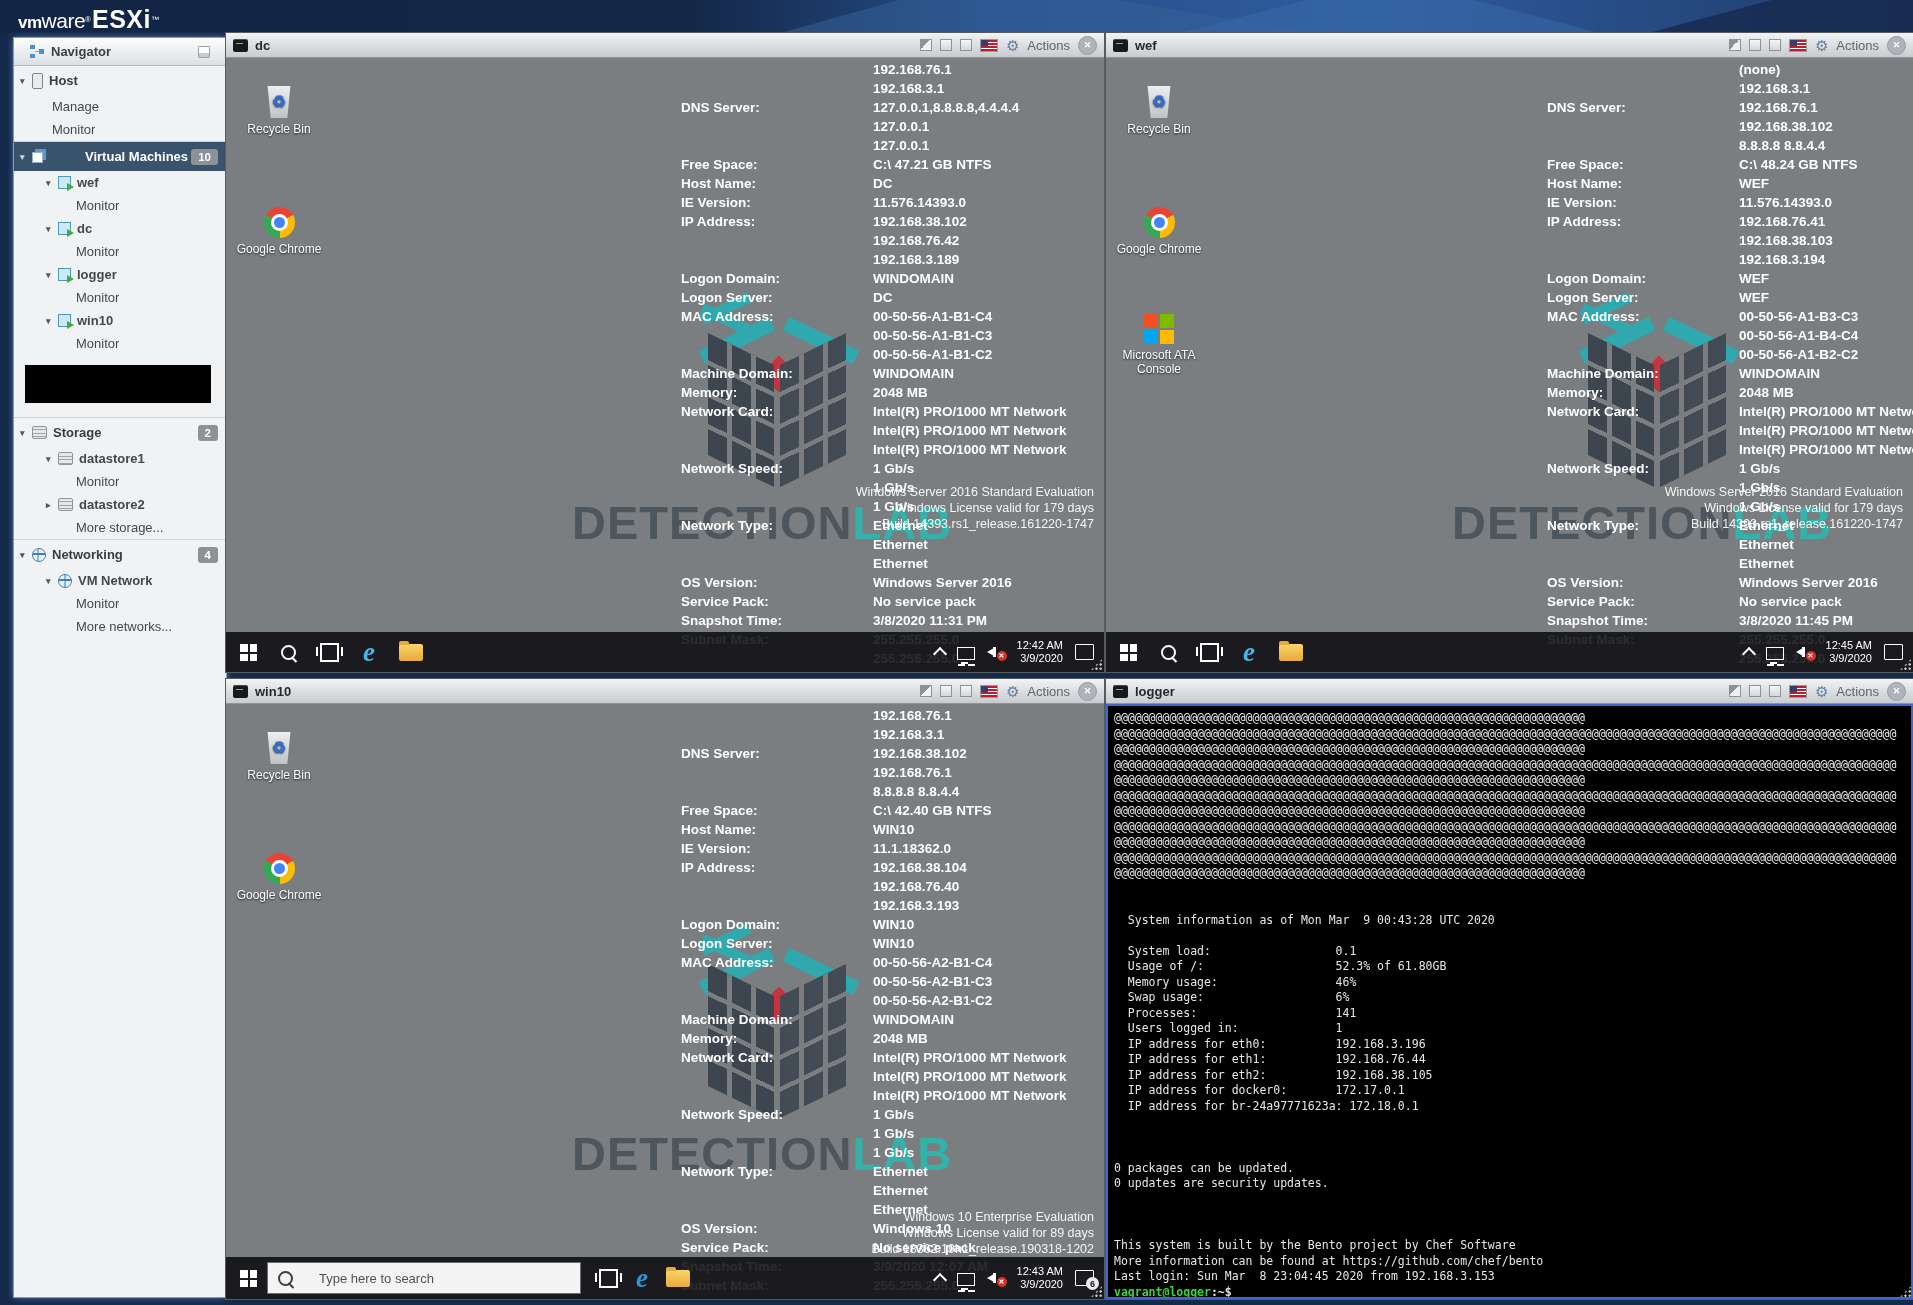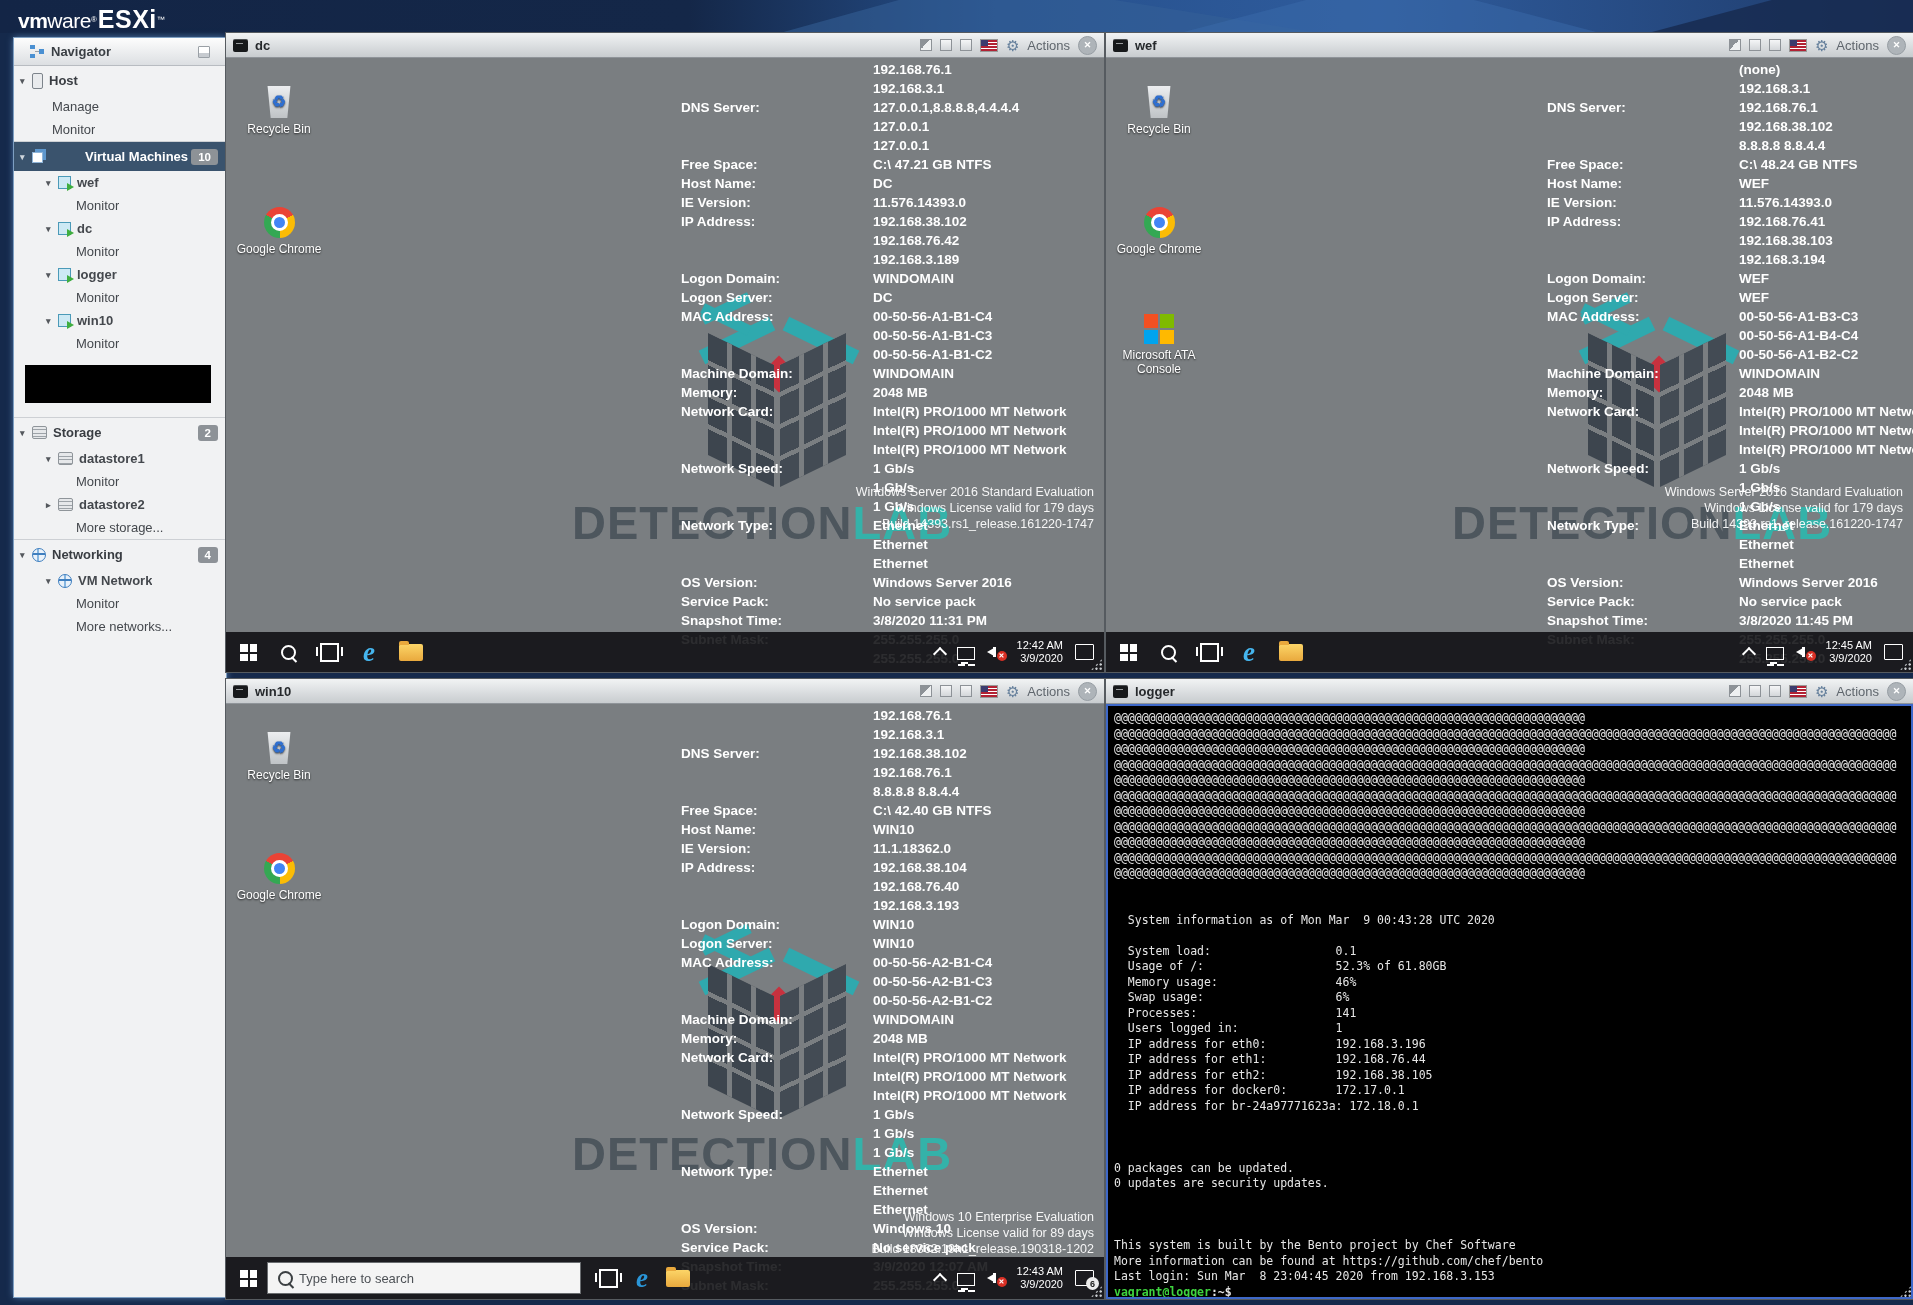--- a/index.html
+++ b/index.html
@@ -6,21 +6,21 @@
   #stage{position:relative;width:1913px;height:1305px;background:#15294b;overflow:hidden;}
 
   
   #topbar{position:absolute;left:0;top:0;width:1913px;height:33px;
     background:linear-gradient(90deg,#132546 0%,#142748 36%,#26508c 52%,#2f5c9d 72%,#1e3a69 100%);overflow:hidden;}
   .tbdec{position:absolute;top:0;height:33px;}
   .tbdec1{left:780px;width:540px;background:#356098;clip-path:polygon(0 100%,22% 0,62% 0,100% 100%);opacity:.55;}
   .tbdec2{left:1180px;width:420px;background:#3c6cae;clip-path:polygon(0 100%,30% 0,70% 0,100% 100%);opacity:.45;}
   .tbdec3{left:1560px;width:353px;background:#16294e;clip-path:polygon(25% 100%,60% 0,100% 0,100% 100%);opacity:.8;}
   #logo{position:absolute;left:18px;top:5px;color:#fff;white-space:nowrap;}
-  #logo .vm{font-weight:bold;font-size:21px;letter-spacing:-.5px;}
+  #logo .vm{font-weight:bold;font-size:17px;letter-spacing:-.5px;}
   #logo .ware{font-weight:normal;font-size:21px;letter-spacing:-.5px;}
   #logo .reg{font-size:8px;vertical-align:super;}
   #logo .esxi{font-weight:bold;font-size:25px;margin-left:1px;letter-spacing:.5px;}
   #logo .tm{font-size:8px;vertical-align:super;}
 
   
   #sidebar{position:absolute;left:14px;top:38px;width:212px;height:1259px;background:#f1f2f3;
     box-shadow:0 0 0 1px #7e9fc2,0 0 7px rgba(110,160,215,.8);overflow:hidden;}
   #nav-head{height:27px;background:linear-gradient(#fdfdfd,#dcdfe2);border-bottom:1px solid #b8bcc1;
     display:flex;align-items:center;padding:0 16px;gap:7px;}
@@ -150,21 +150,21 @@
   .volic{position:relative;width:18px;height:16px;}
   .volic::before{content:"";position:absolute;left:0;top:4px;border-top:4px solid transparent;border-bottom:4px solid transparent;border-right:7px solid #fff;}
   .volic::after{content:"";position:absolute;left:6px;top:3px;width:3px;height:10px;background:#fff;}
   .volx{position:absolute;right:-2px;bottom:-1px;width:10px;height:10px;border-radius:50%;background:#d93025;color:#fff;
     font-size:7px;display:flex;align-items:center;justify-content:center;font-weight:bold;}
   .clock{font-size:11px;line-height:13px;text-align:right;white-space:nowrap;}
   .notif{width:17px;height:14px;border:1.5px solid #fff;border-radius:1px;position:relative;}
   .notif .nbadge{position:absolute;right:-6px;bottom:-5px;width:13px;height:13px;border-radius:50%;background:#ececec;
     color:#1a1a1a;font-size:9px;font-weight:bold;display:flex;align-items:center;justify-content:center;}
   .notif .nbadge:empty{display:none;}
-  .searchbox{display:flex;align-items:center;gap:6px;background:#f4f4f4;border:1px solid #6a6d70;height:30px;
+  .searchbox{display:flex;align-items:center;gap:26px;background:#f4f4f4;border:1px solid #6a6d70;height:30px;
     width:292px;padding:0 10px;color:#4d5156;font-size:13px;margin-left:-8px;}
   .grip{position:absolute;right:1px;bottom:1px;width:13px;height:13px;z-index:9;
     background-image:radial-gradient(#cfd3d6 1px,transparent 1.3px);background-size:4.3px 4.3px;
     clip-path:polygon(100% 0,100% 100%,0 100%);}
 
   
   .term{position:absolute;inset:0;background:#000;border:2px solid #3e68c8;overflow:hidden;
     font-family:"DejaVu Sans Mono",monospace;font-size:11.5px;color:#e6e6e6;padding:5px 0 0 6px;}
   .tline{white-space:pre;min-height:15.5px;line-height:15.5px;}
   .promptline{white-space:pre;line-height:15.5px;font-weight:bold;}

